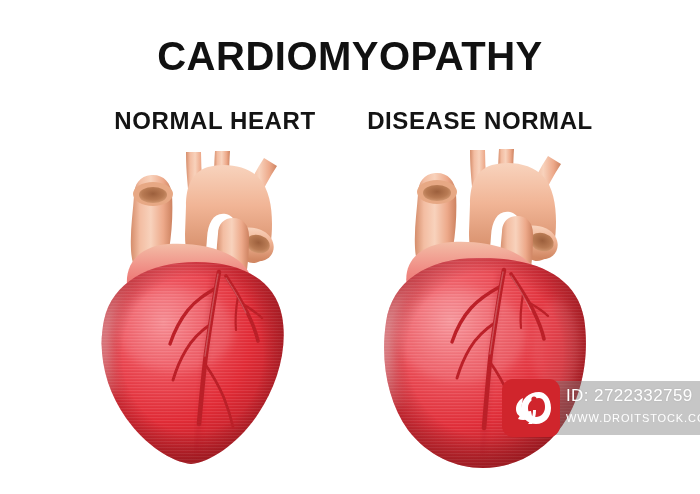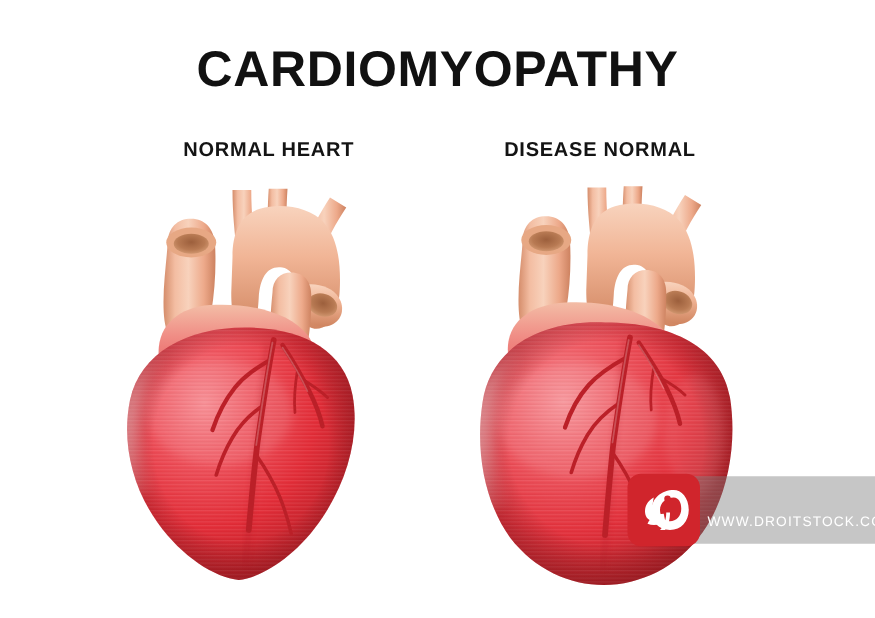--- a/index.html
+++ b/index.html
@@ -16,21 +16,21 @@
     text-align:center;
     font-size:40px;font-weight:bold;
     letter-spacing:0.5px;
     color:#111111;
     line-height:44px;
     white-space:nowrap;
   }
   .panel-label{
     position:absolute;top:110px;
     text-align:center;
-    font-size:16px;font-weight:bold;
+    font-size:24px;font-weight:bold;
     letter-spacing:0.6px;
     color:#141414;
     line-height:22px;
     white-space:nowrap;
   }
   #label-normal{left:90px;width:250px;}
   #label-disease{left:355px;width:250px;}
 
   .heart-svg{position:absolute;top:0;left:0;}
 
@@ -332,15 +332,16 @@
                C36 27 32 31 27 31
                C22 31 19 27 19 22
                C19 16 24 12 30 12 Z" fill="#ffffff"></path>
       <path d="M14 12 C10 14 7 18 7 23 C7 27 9 30 13 31 L16 25 C13 24 12 21 13 18 Z" fill="#ffffff"></path>
       <circle cx="25" cy="13" r="2.6" fill="#d0252c"></circle>
       <path d="M22 25 C16 25 11 28 9 33 C14 35 20 34 23 30 Z" fill="#ffffff"></path>
       <path d="M24 24 C24 30 22 35 19 38 L23 38 C26 34 27 29 27 24 Z" fill="#ffffff"></path>
     </svg>
   </div>
 
+  <div class="wm-id">ID: 2722332759</div>
   <div class="wm-url">WWW.DROITSTOCK.COM</div>
 
 </div>
 
 </body></html>

